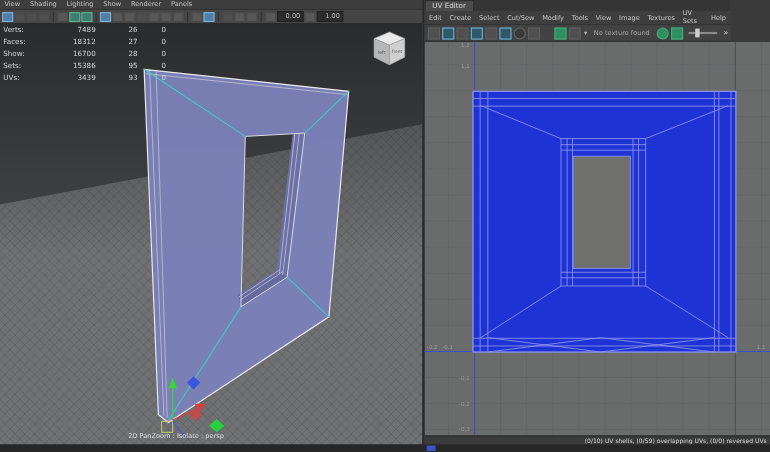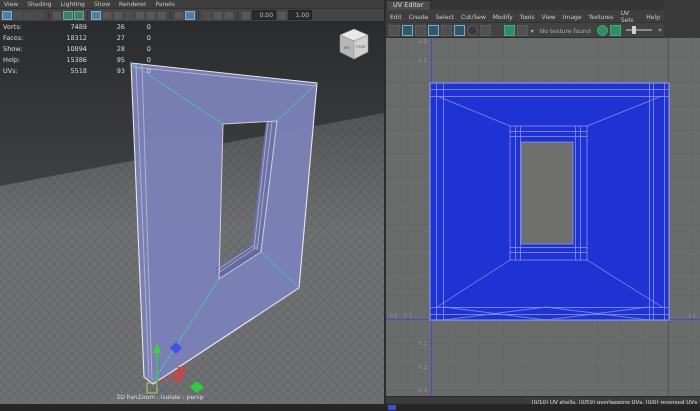--- a/index.html
+++ b/index.html
@@ -183,33 +183,33 @@
           <span class="c3">0</span>
         </div>
         <div class="hud-row">
           <span class="l">Faces:</span>
           <span class="c1">18312</span>
           <span class="c2">27</span>
           <span class="c3">0</span>
         </div>
         <div class="hud-row">
           <span class="l">Show:</span>
-          <span class="c1">10894</span>
+          <span class="c1">16700</span>
           <span class="c2">28</span>
           <span class="c3">0</span>
         </div>
         <div class="hud-row">
-          <span class="l">Help:</span>
+          <span class="l">Sets:</span>
           <span class="c1">15386</span>
           <span class="c2">95</span>
           <span class="c3">0</span>
         </div>
         <div class="hud-row">
           <span class="l">UVs:</span>
-          <span class="c1">5518</span>
+          <span class="c1">3439</span>
           <span class="c2">93</span>
           <span class="c3">0</span>
         </div>
       </div>
 
       <div class="cam-label">2D PanZoom : Isolate : persp</div>
     </div>
   </div>
 
   <div class="pane-right">

